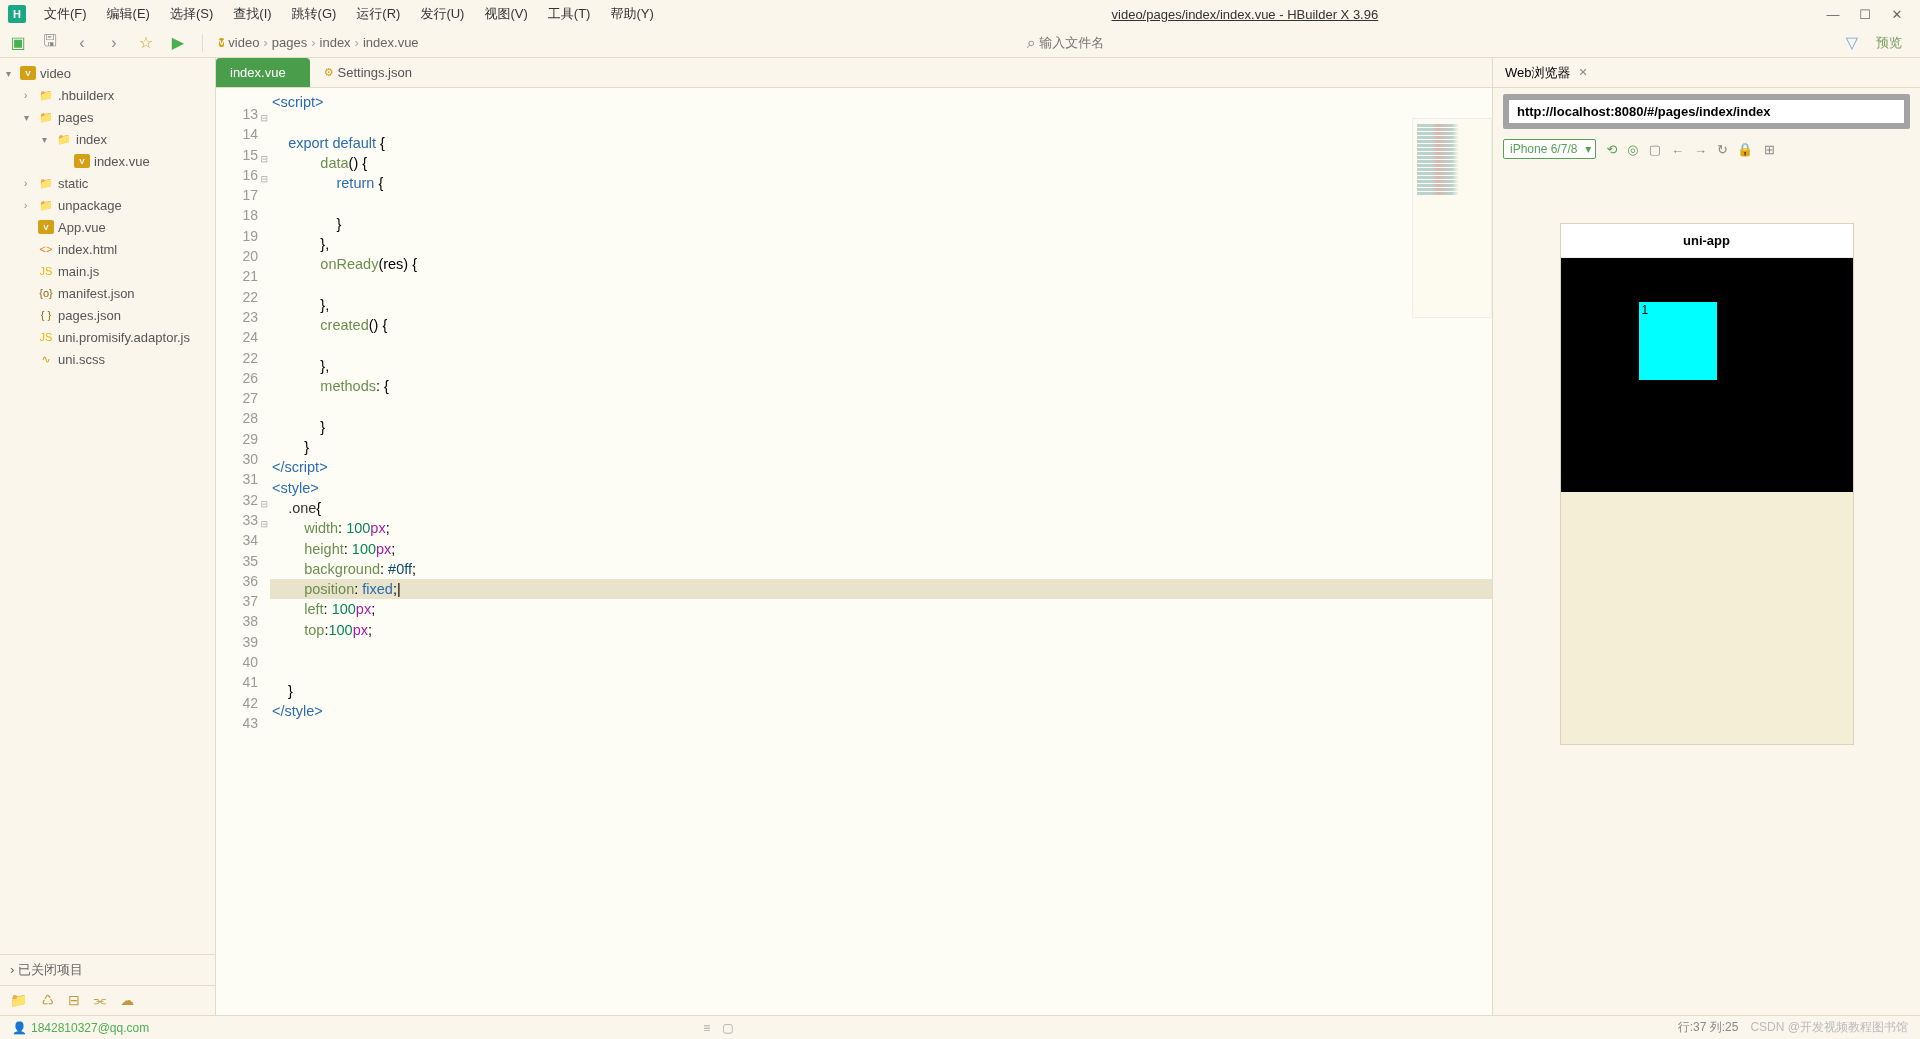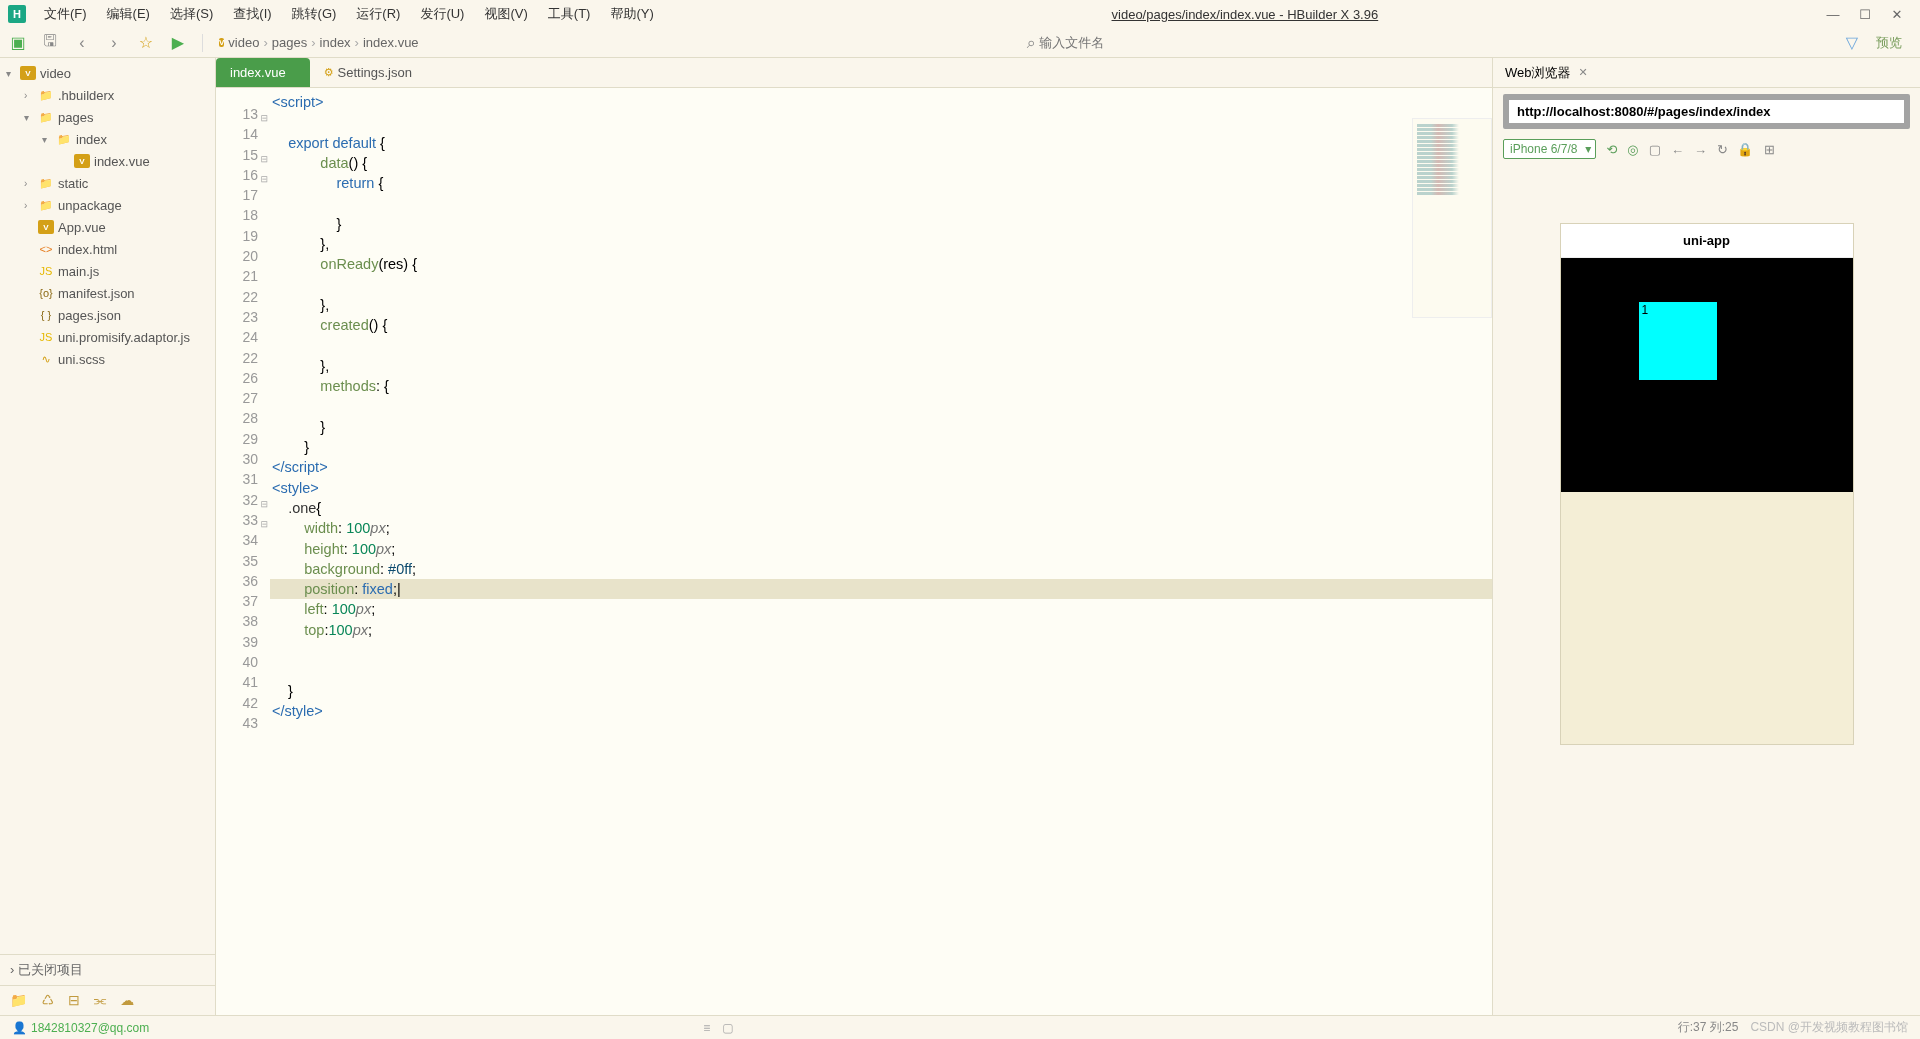--- a/index.html
+++ b/index.html
@@ -64,21 +64,21 @@
     .minimap { position: absolute; right: 0; top: 30px; width: 80px; height: 200px; background: #fdfbf0; border: 1px solid #eee; overflow: hidden; }
     .minimap-line { height: 3px; margin: 1px 4px; background: linear-gradient(90deg, #7aa 20%, #a77 30%, #7aa 50%, transparent 60%); opacity: 0.5; }
     
     
     .kw { color: #2b6cb0; }
     .tag { color: #2b6cb0; }
     .fn { color: #6b8e4e; }
     .prop { color: #6b8e4e; }
     .num { color: #098658; }
     .hex { color: #0c4a6e; }
-    .unit { color: #737373; font-style: italic; }
+    .unit { color: #a21caf; }
     .sel { color: #333; }
     
     
     .preview { width: 428px; background: #faf6ec; border-left: 1px solid #e0dcc8; display: flex; flex-direction: column; }
     .preview-tab { height: 30px; display: flex; align-items: center; padding: 0 12px; font-size: 13px; border-bottom: 1px solid #e0dcc8; }
     .preview-tab .close { margin-left: 8px; cursor: pointer; color: #888; font-size: 11px; }
     .url-bar { padding: 6px 10px; }
     .url-bar input { width: 100%; border: 6px solid #a3a3a3; background: #fff; padding: 4px 8px; font-size: 13px; border-radius: 2px; font-weight: bold; }
     .preview-toolbar { display: flex; align-items: center; gap: 10px; padding: 4px 10px; }
     .device-select { border: 1px solid #5a9e5a; background: #fff; padding: 2px 18px 2px 6px; font-size: 12px; color: #5a9e5a; position: relative; border-radius: 2px; }

